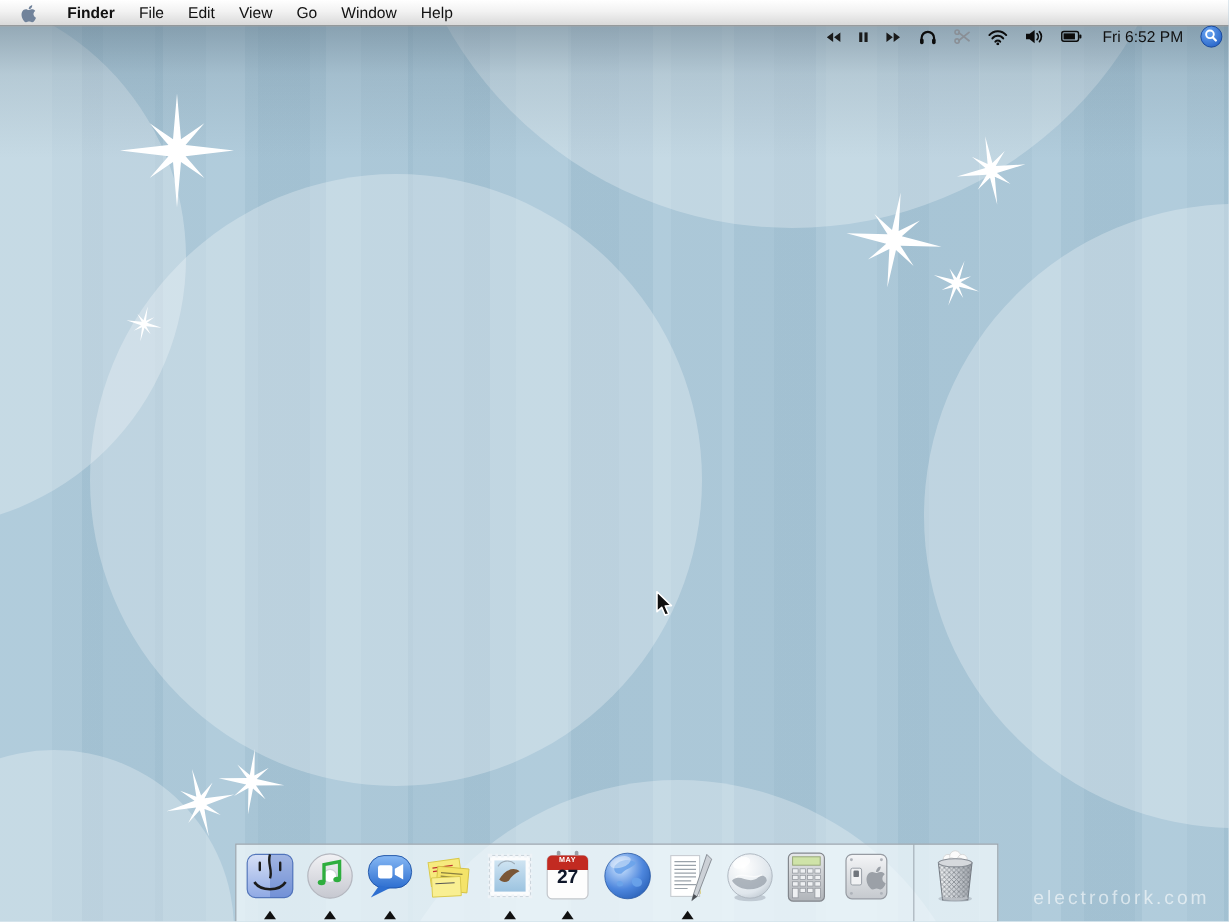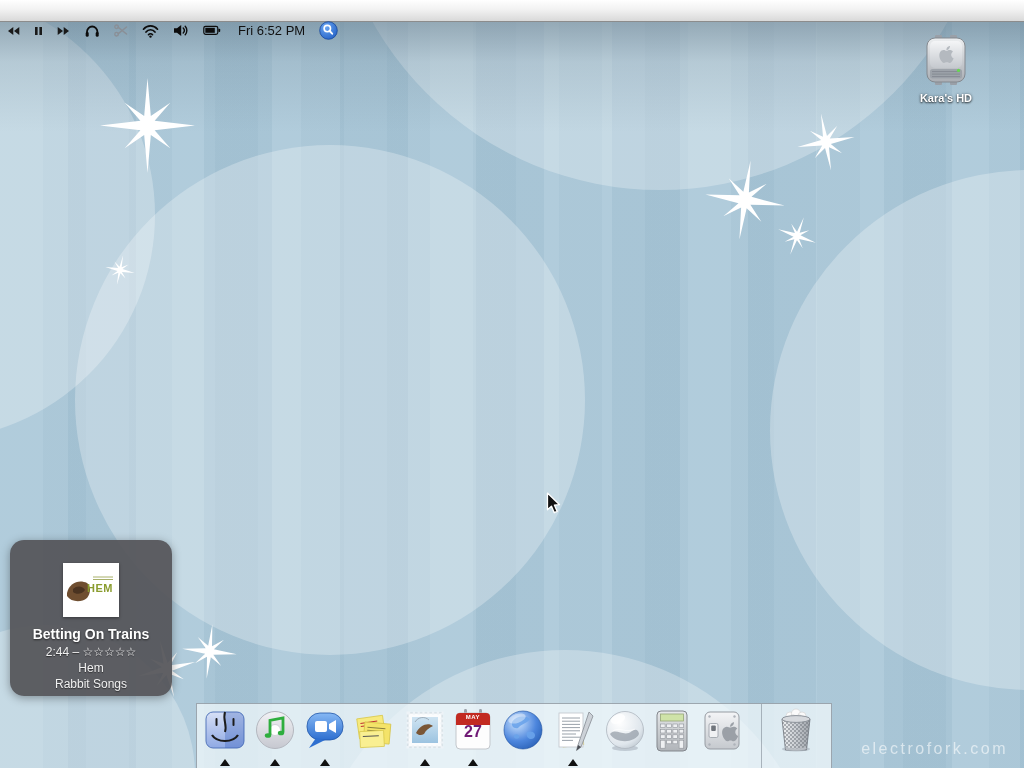--- a/index.html
+++ b/index.html
@@ -61,21 +61,21 @@
   .dock-bg { position:absolute; left:196px; top:703px; width:636px; height:65px; z-index:40;
     background:rgba(243,249,252,0.72); border:1px solid rgba(125,135,145,0.7); border-bottom:none; }
   .dock-item { position:absolute; top:707px; width:46px; height:46px; z-index:42; }
   .dock-sep { position:absolute; left:761px; top:704px; width:1px; height:64px; z-index:42;
     background:rgba(120,130,140,0.55); }
   .tri { position:absolute; top:759px; width:0; height:0; z-index:43;
     border-left:5px solid transparent; border-right:5px solid transparent; border-bottom:7px solid #111; }
   .ical-month { position:absolute; left:0; top:7px; width:100%; text-align:center;
     font-size:6px; font-weight:bold; color:#fff; letter-spacing:0.5px; }
   .ical-day { position:absolute; left:0; top:16px; width:100%; text-align:center;
-    font-size:16px; font-weight:bold; color:#701a75; }
+    font-size:16px; font-weight:bold; color:#0f172a; }
 
   .watermark { position:absolute; right:16px; bottom:10px; z-index:41; font-size:16px;
     letter-spacing:2.5px; color:rgba(255,255,255,0.58); }
 
   .cursor { position:absolute; left:546px; top:492px; z-index:60; }
 </style>
 </head>
 <body>
 
 <svg width="0" height="0" style="position:absolute">
@@ -161,20 +161,34 @@
       <use href="#sparkle" fill="#fff" transform="rotate(20 50 50)"></use>
     </svg>
   <svg class="sparkle" style="left:182px;top:624px" width="55" height="55" viewBox="0 0 100 100">
       <use href="#sparkle" fill="#fff" transform="rotate(6 50 50)"></use>
     </svg>
   <svg class="sparkle" style="left:138px;top:640px" width="58" height="58" viewBox="0 0 100 100">
       <use href="#sparkle" fill="#fff" transform="rotate(-14 50 50)"></use>
     </svg>
 
   <div class="menubar">
+    <div class="mb-left">
+      <div class="mb-item mb-apple">
+        <svg width="15" height="17" viewBox="0 0 21 22">
+            <use href="#apple" fill="#71839b"></use>
+          </svg>
+      </div>
+      <div class="mb-item mb-bold">Finder</div>
+      <div class="mb-item">File</div>
+      <div class="mb-item">Edit</div>
+      <div class="mb-item">View</div>
+      <div class="mb-item">Go</div>
+      <div class="mb-item">Window</div>
+      <div class="mb-item">Help</div>
+    </div>
     <div class="mb-right">
       <div class="mb-status">
         <svg width="13" height="10" viewBox="0 0 13 10">
             <path d="M6.3 1 L1 5 L6.3 9 Z M12.3 1 L7 5 L12.3 9 Z" fill="#1a1a1a"></path>
           </svg>
       </div>
       <div class="mb-status">
         <svg width="9" height="10" viewBox="0 0 9 10">
             <rect x="1" y="1" width="2.6" height="8" fill="#1a1a1a"></rect>
             <rect x="5.4" y="1" width="2.6" height="8" fill="#1a1a1a"></rect>
@@ -225,51 +239,21 @@
       <div class="mb-status mb-spot">
         <svg width="19" height="19" viewBox="0 0 19 19">
           <circle cx="9.5" cy="9.5" r="8.8" fill="url(#gSpot)" stroke="#17479c" stroke-width="0.8"></circle>
           <circle cx="8.3" cy="7.6" r="3.2" stroke="#fff" stroke-width="1.6" fill="none"></circle>
           <path d="M10.6 10 L13.2 12.7" stroke="#fff" stroke-width="1.9" stroke-linecap="round"></path>
         </svg>
       </div>
     </div>
   </div>
 
-  <div class="drive">
-    <svg width="56" height="52" viewBox="0 0 56 52">
-      <rect x="17" y="1" width="7" height="6" rx="1" fill="#9aa0a8"></rect>
-      <rect x="32" y="1" width="7" height="6" rx="1" fill="#9aa0a8"></rect>
-      <rect x="17" y="45" width="7" height="6" rx="1" fill="#9aa0a8"></rect>
-      <rect x="32" y="45" width="7" height="6" rx="1" fill="#9aa0a8"></rect>
-      <rect x="9" y="4" width="38" height="44" rx="8" fill="url(#gDrive)" stroke="#84898f" stroke-width="1"></rect>
-      <rect x="12" y="7" width="32" height="27" rx="5" fill="url(#gPrefs)"></rect>
-      <use href="#apple" transform="translate(19 10) scale(0.85)" fill="#b4b9bf"></use>
-      <rect x="12" y="35" width="32" height="9.5" rx="2.5" fill="#9da3aa"></rect>
-      <path d="M14 37.6 H42 M14 40.1 H42 M14 42.6 H42" stroke="#858b93" stroke-width="1"></path>
-      <circle cx="40.5" cy="36.4" r="1.6" fill="#66d94f"></circle>
-    </svg>
-    <div class="drive-label">Kara's HD</div>
-  </div>
-
-  <div class="notif">
-    <div class="notif-art">
-      <svg width="56" height="54" viewBox="0 0 56 54">
-        <rect x="0" y="0" width="56" height="54" fill="#fff"></rect>
-        <path d="M4 30 C6 20 16 16 24 20 C28 23 28 30 24 35 C18 40 8 39 4 33 Z" fill="#6f4e30"></path>
-        <path d="M10 26 C14 22 20 23 22 27 C20 31 13 32 10 29 Z" fill="#4a3320"></path>
-        <path d="M30 14 H50 M30 16.5 H50" stroke="#a8b06a" stroke-width="1"></path>
-      </svg>
-      <span class="notif-hem">HEM</span>
-    </div>
-    <div class="notif-title">Betting On Trains</div>
-    <div class="notif-line nl1">2:44 – ☆☆☆☆☆</div>
-    <div class="notif-line nl2">Hem</div>
-    <div class="notif-line nl3">Rabbit Songs</div>
-  </div>
+
 
   <div class="dock-bg"></div>
 
   <div class="dock-item" style="left:202px">
     <svg width="46" height="46" viewBox="0 0 46 46">
       <rect x="4" y="5" width="38" height="36" rx="7" fill="url(#gFinder)" stroke="#5577bb" stroke-width="1"></rect>
       <path d="M23 5 h12 a7 7 0 0 1 7 7 v22 a7 7 0 0 1 -7 7 h-12 z" fill="rgba(60,100,190,0.35)"></path>
       <path d="M14.5 12 V18 M31.5 12 V18" stroke="#1c1c1c" stroke-width="2" stroke-linecap="round"></path>
       <path d="M23 5 C20.5 13 25.5 18 23 25" stroke="#1c1c1c" stroke-width="2" fill="none"></path>
       <path d="M10 28 C15 36 31 36 36 28" stroke="#1c1c1c" stroke-width="2.2" fill="none"></path>

